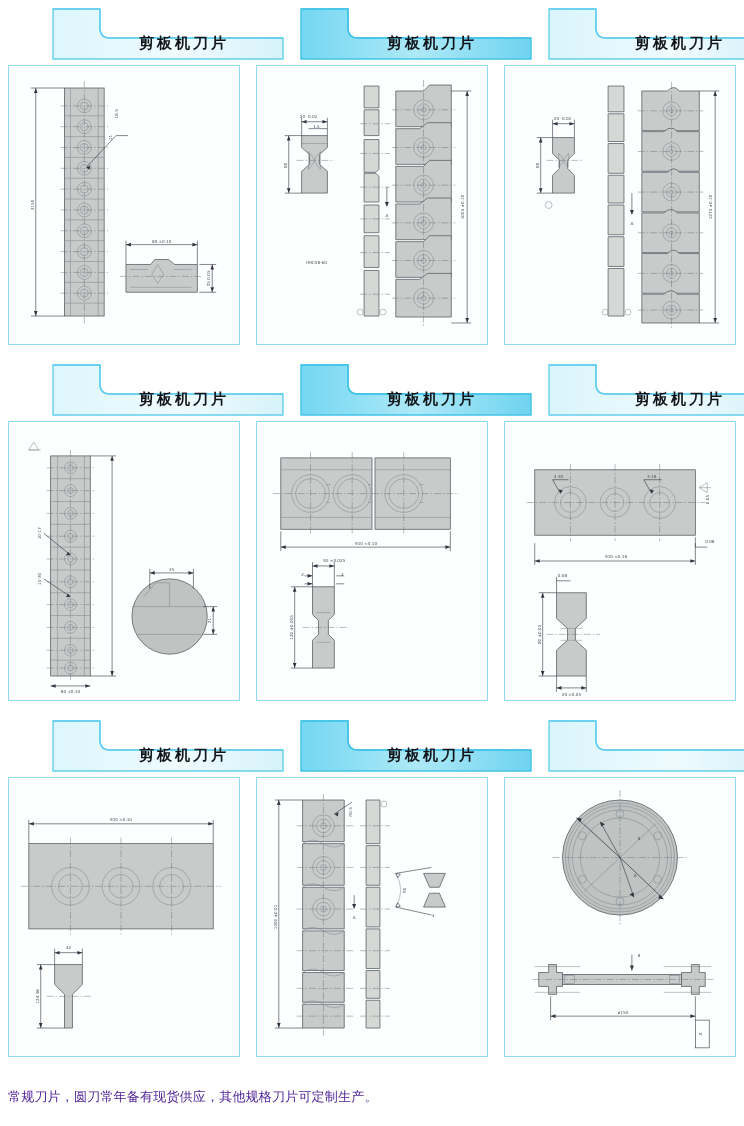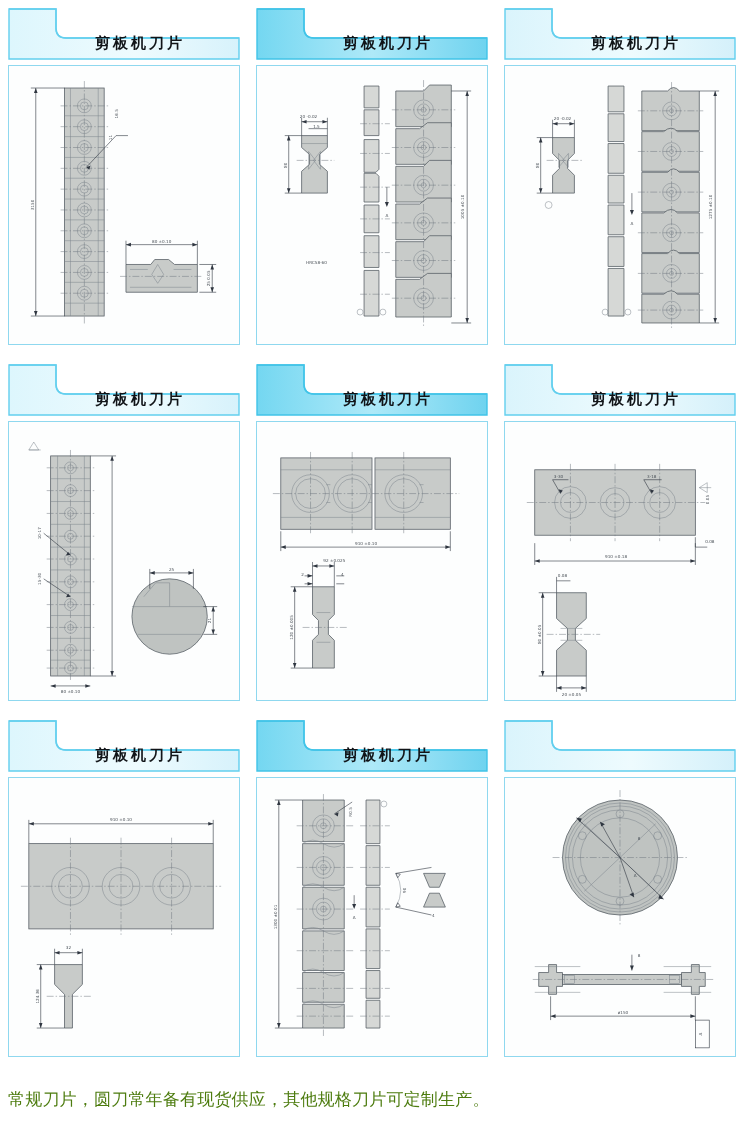--- a/index.html
+++ b/index.html
@@ -25,20 +25,21 @@
   }
   .card {
     position: relative;
     padding: 8px 8px 4px 8px;
   }
   
   .banner {
     position: relative;
     width: 100%;
     height: 52px;
+    margin-left: 44px;
   }
   .banner svg { display: block; width: 100%; height: 52px; }
   .banner-text {
     position: absolute;
     left: 0; right: 0;
     bottom: 4px;
     height: 26px;
     line-height: 26px;
     text-align: center;
     font-size: 15px;
@@ -59,22 +60,22 @@
     overflow: hidden;
   }
   .drawbox svg { display: block; width: 100%; height: 100%; }
 
   
   .footer {
     position: absolute;
     left: 8px;
     top: 1088px;
     width: 728px;
-    font-size: 17px;
-    color: #4d7c0f;
+    font-size: 13px;
+    color: #4c1d95;
     font-family: Liberation Mono, monospace;
     letter-spacing: .2px;
     white-space: nowrap;
   }
 
   
   .ink      { stroke: #5a6168; fill: none; stroke-width: .8; }
   .ink-thin { stroke: #7b838b; fill: none; stroke-width: .5; }
   .ctr      { stroke: #6f777f; fill: none; stroke-width: .5; stroke-dasharray: 7 2 1.5 2; }
   .dim      { stroke: #2f3640; fill: none; stroke-width: .6; }

